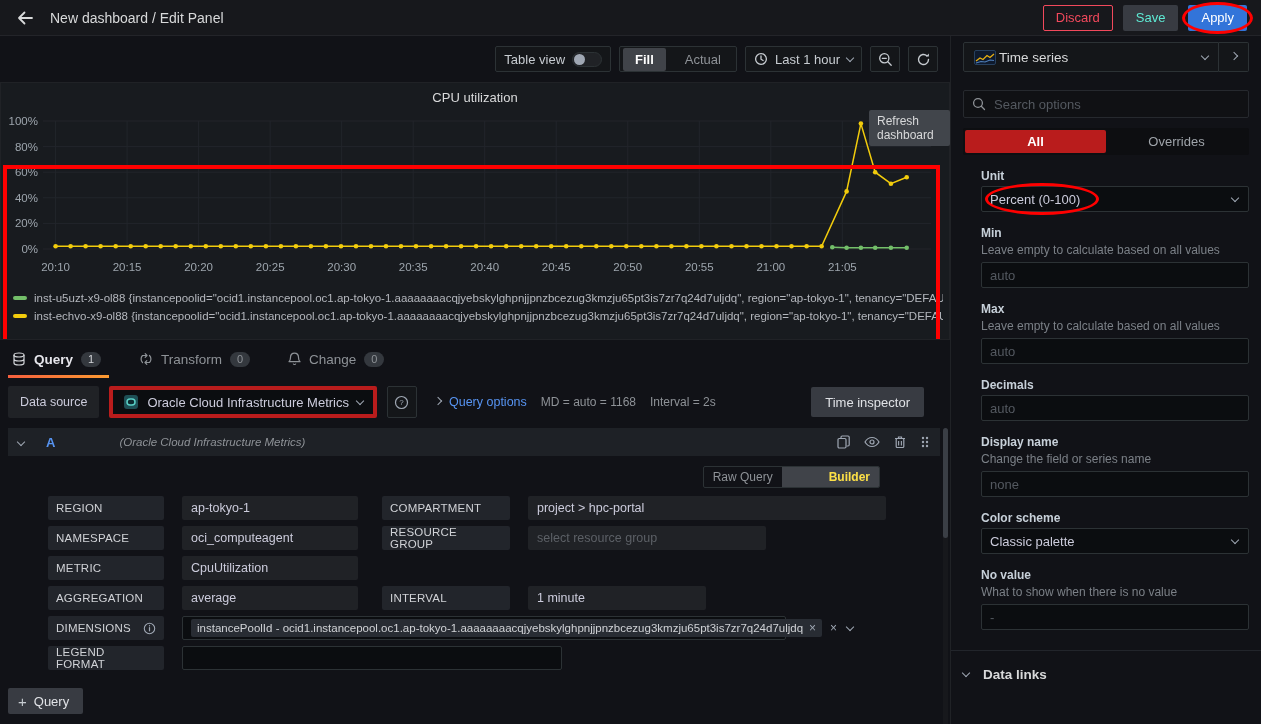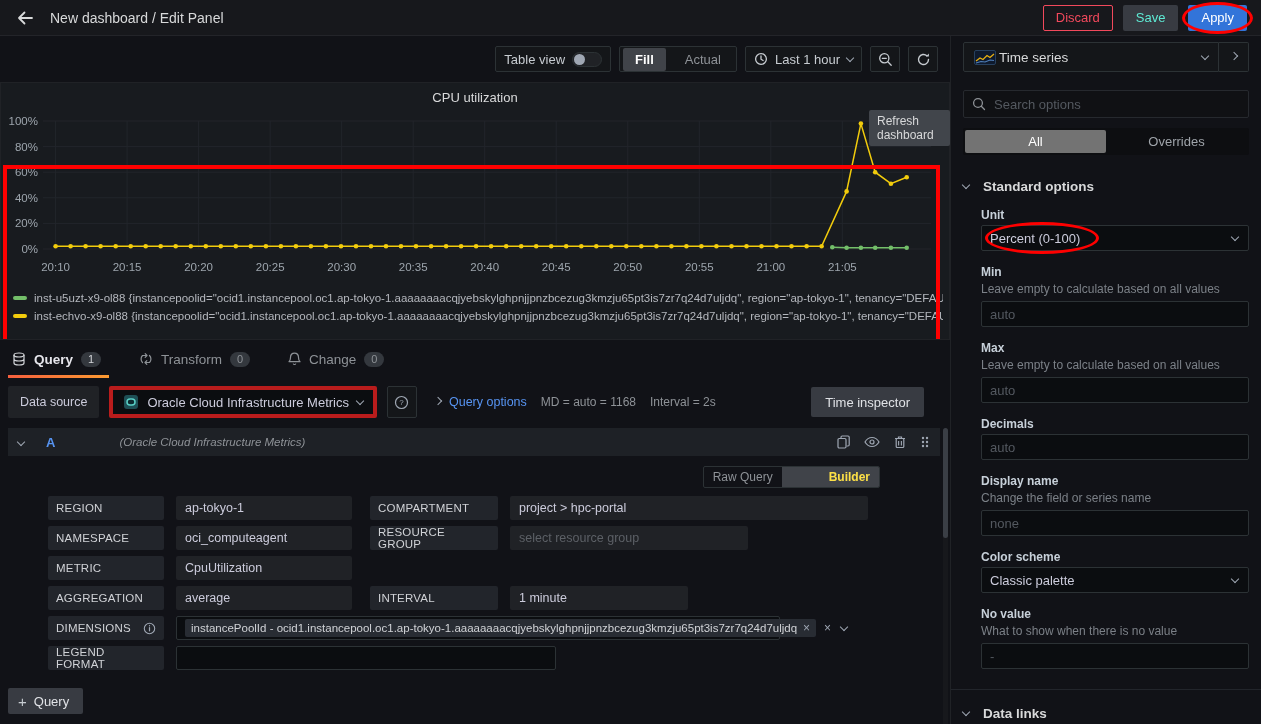--- a/index.html
+++ b/index.html
@@ -85,21 +85,21 @@
   .q-refid { color:#5794f2; font-size:13px; font-weight:700; margin-left:8px; }
   .q-hint { color:#8e9297; font-size:11.5px; font-style:italic; margin-left:50px; }
   .q-header-spacer { flex:1; }
   .q-ico { color:#9fa7b3; cursor:pointer; display:flex; align-items:center; }
   .builder-row { display:flex; justify-content:flex-end; margin:10px 60px 0 0; }
   .builder-toggle { display:flex; border:1px solid #2c3235; border-radius:2px; overflow:hidden; font-size:12px; }
   .builder-toggle span { padding:3px 9px; color:#8e9297; cursor:pointer; }
   .builder-toggle .bt-on { background:#404349; color:#fde047; font-weight:600;padding-left:47px; }
 
   .fields { margin:8px 0 0 40px; }
-  .frow { display:flex; gap:12px; margin-bottom:6px; align-items:flex-start; }
+  .frow { display:flex; gap:18px; margin-bottom:6px; align-items:flex-start; }
   .flabel { width:116px; background:#22252b; color:#d0d2d6; font-size:11.5px; display:flex; align-items:center;
             padding:0 8px; height:24px; border-radius:2px; letter-spacing:.2px; }
   .fval  { background:#202226; color:#ccccdc; font-size:12.5px; display:flex; align-items:center; padding:0 9px;
            height:24px; border-radius:2px; margin-right:6px; cursor:pointer; }
   .flabel2 { width:128px; }
   .ph { color:#5c6066; }
   .dim-box { width:604px; background:#0b0d10; border:1px solid #2c3235; border-radius:2px; height:24px;
              display:flex; align-items:center; padding:0 8px; gap:8px; }
   .dim-chip { background:#282c33; border-radius:2px; font-size:11.5px; color:#d0d2d6; padding:2px 6px;
               display:flex; align-items:center; gap:6px; white-space:nowrap; }
@@ -118,21 +118,21 @@
   .viz-row { display:flex; height:30px; }
   .viz-select { flex:1; border:1px solid #2c3235; border-radius:2px 0 0 2px; background:#141619; display:flex;
                 align-items:center; gap:3px; padding:0 10px; font-size:13.5px; font-weight:500; color:#d8d9da; cursor:pointer; }
   .viz-expand { width:30px; border:1px solid #2c3235; border-left:none; border-radius:0 2px 2px 0; background:#141619;
                 display:flex; align-items:center; justify-content:center; cursor:pointer; }
   .search-row { margin-top:18px; height:28px; border:1px solid #26292e; border-radius:2px; background:#101114;
                 display:flex; align-items:center; padding:0 8px; gap:8px; }
   .search-input { flex:1; background:transparent; border:none; outline:none; color:#ccccdc; font-size:13px; font-family:inherit; }
   .opt-tabs { margin-top:10px; display:flex; background:#0d0e11; border-radius:2px; padding:2px; }
   .opt-tab { flex:1; text-align:center; font-size:13px; color:#9fa4aa; padding:4px 0; border-radius:2px; cursor:pointer; }
-  .opt-tab.on { background:#737373; color:#ffffff; font-weight:400; }
+  .opt-tab.on { background:#b91c1c; color:#ffffff; font-weight:700; }
   .sect-head { display:flex; align-items:center; gap:14px; margin-top:24px; cursor:pointer; }
   .sect-title { font-size:13.5px; font-weight:700; color:#d8d9da; }
   .field { margin-top:14px; padding-left:18px; }
   .flab { font-size:12px; font-weight:700; color:#c7d0d9; margin-bottom:3px; }
   .fdesc { font-size:12px; color:#7b8087; margin-bottom:5px; }
   .rinput, .rselect { width:100%; height:26px; background:#0b0d10; border:1px solid #2c3235; border-radius:2px;
            color:#ccccdc; font-size:13px; padding:0 8px; font-family:inherit; }
   .rselect { display:flex; align-items:center; cursor:pointer; position:relative; }
   .rselect .chev { position:absolute; right:10px; }
   .unit-wrap { position:relative; }
@@ -510,24 +510,20 @@
             <path d="M9.3 9.3l3.2 3.2" stroke="#8e9297" stroke-width="1.3" stroke-linecap="round"></path>
           </svg>
         <input class="search-input" placeholder="Search options" style="">
       </div>
 
       <div class="opt-tabs">
         <div class="opt-tab on">All</div>
         <div class="opt-tab">Overrides</div>
       </div>
 
-      <div class="sect-head">
-        <span class="chev"></span>
-        <span class="sect-title">Standard options</span>
-      </div>
 
       <div class="field">
         <div class="flab">Unit</div>
         <div class="unit-wrap">
           <div class="rselect">
             <span>Percent (0-100)</span>
             <span class="chev"></span>
           </div>
           <span class="ellipse-annot unit-ellipse"></span>
         </div>

